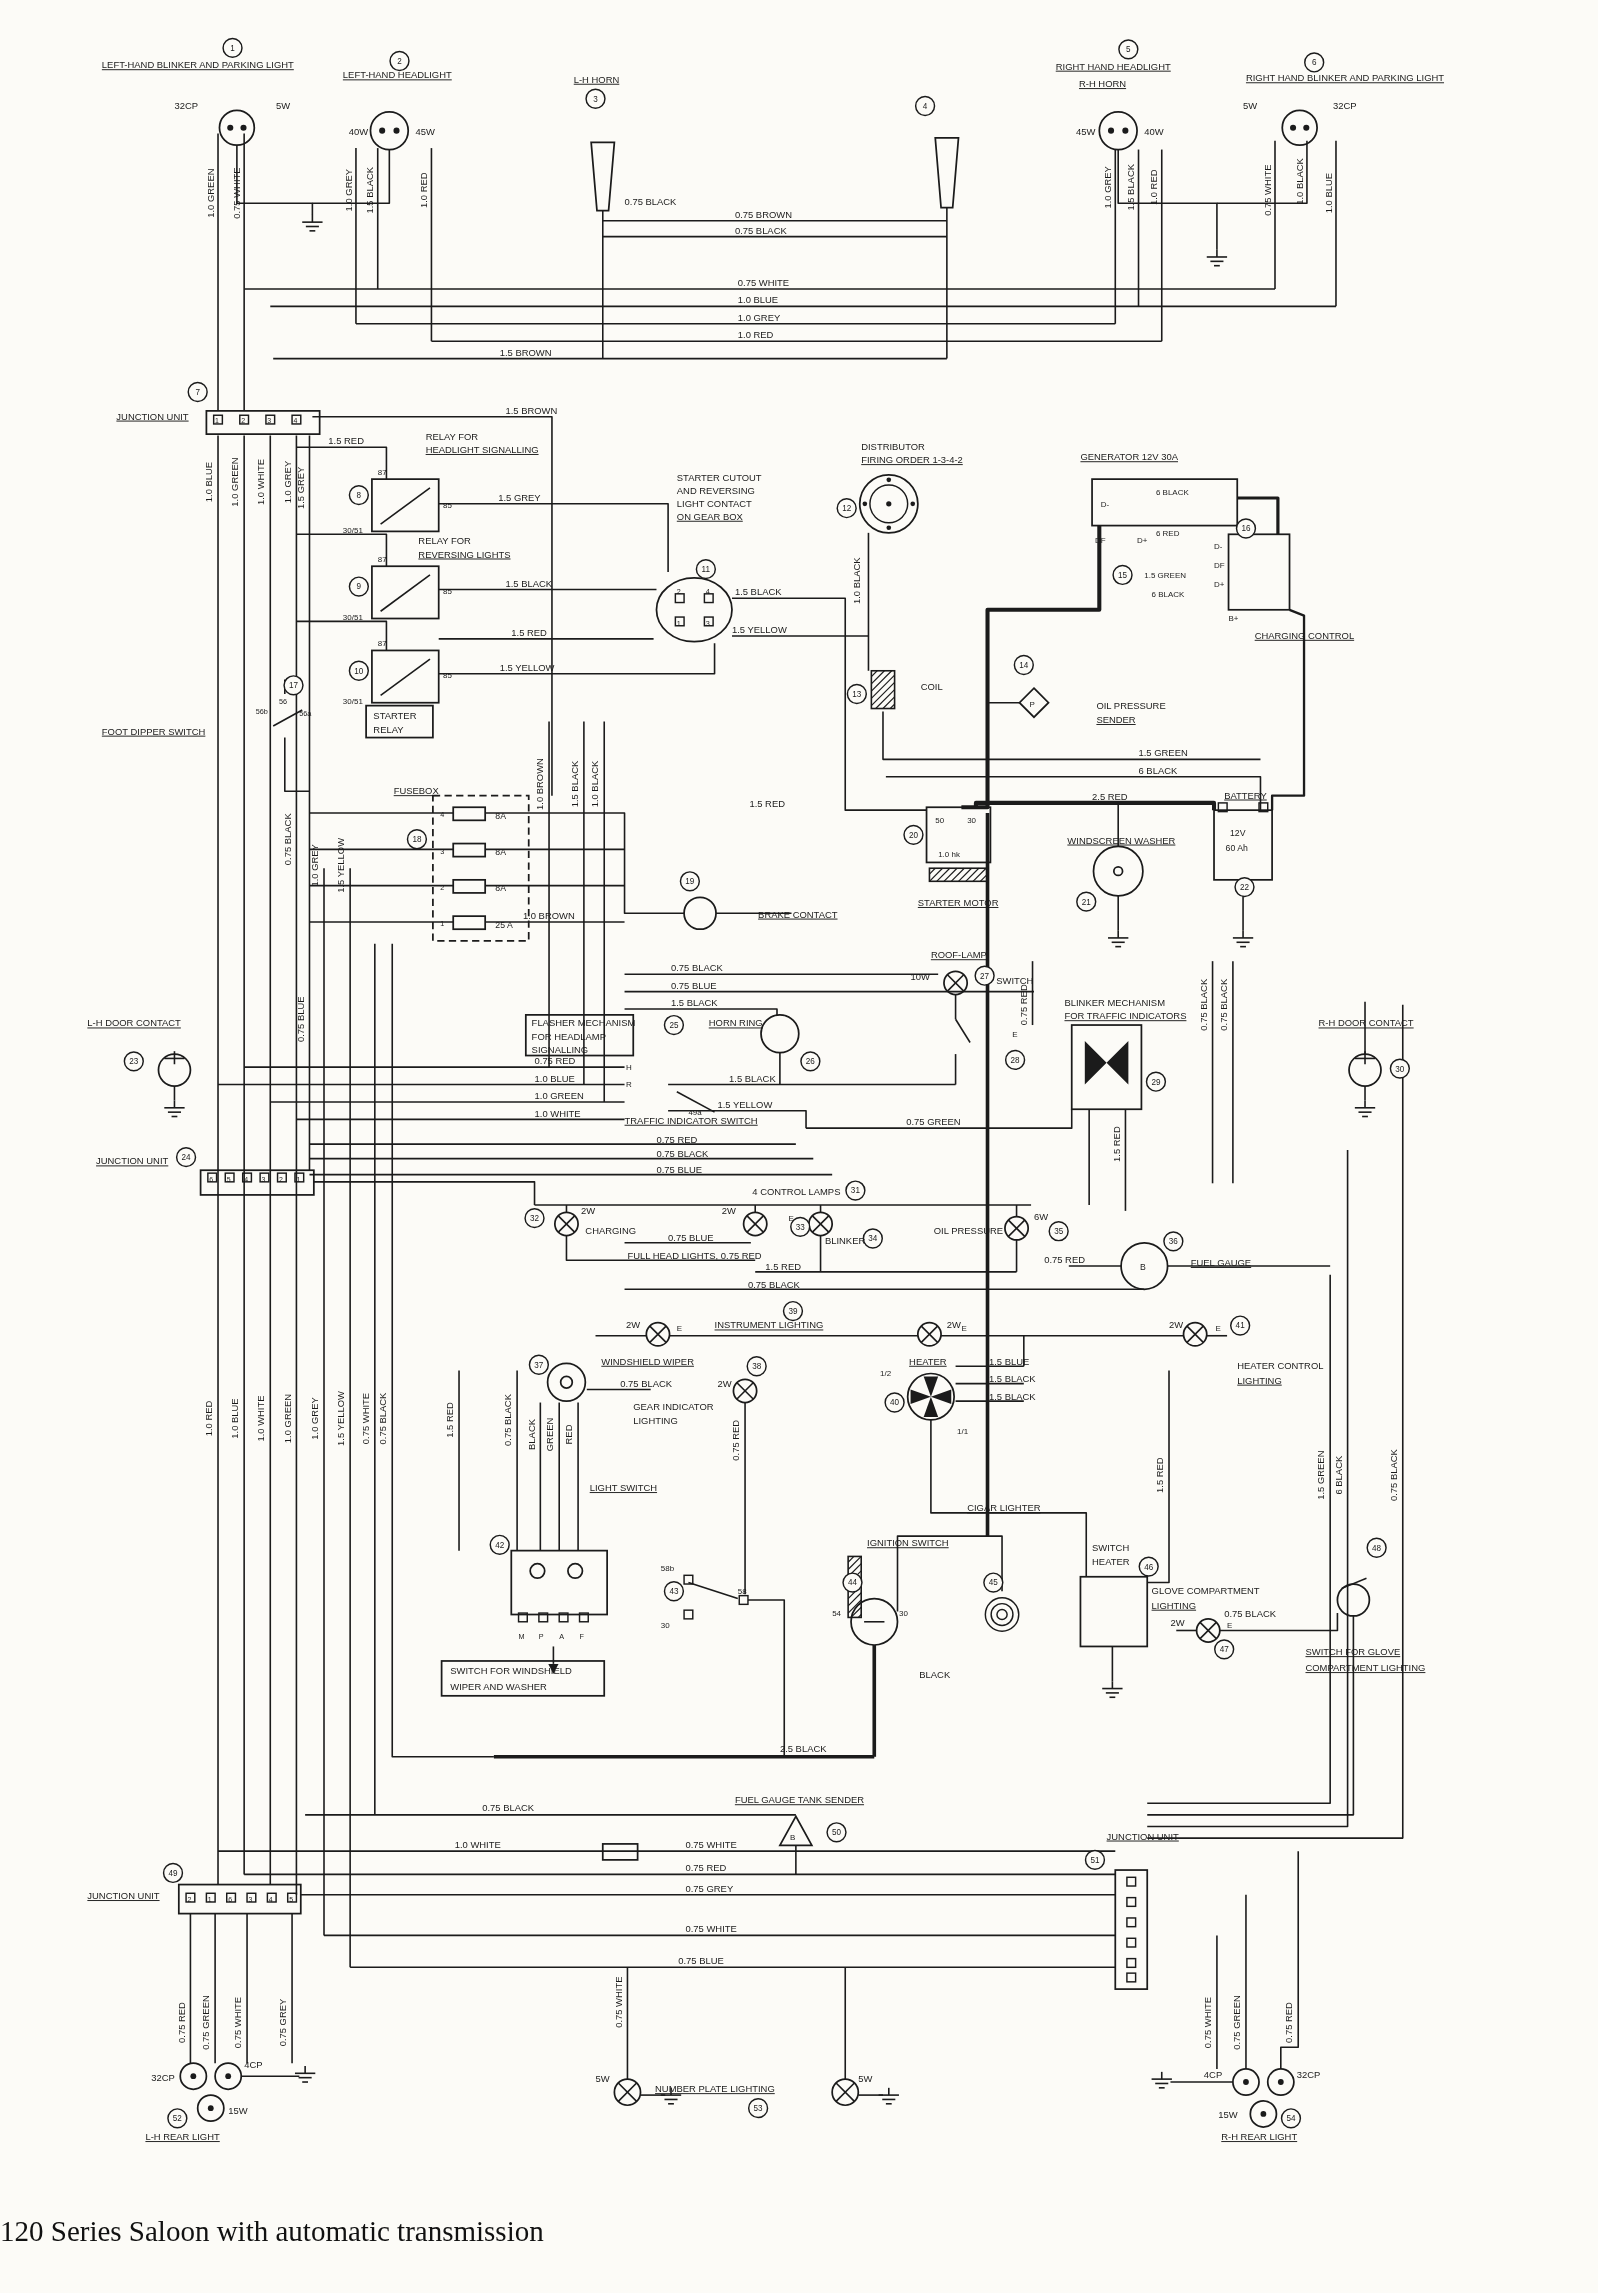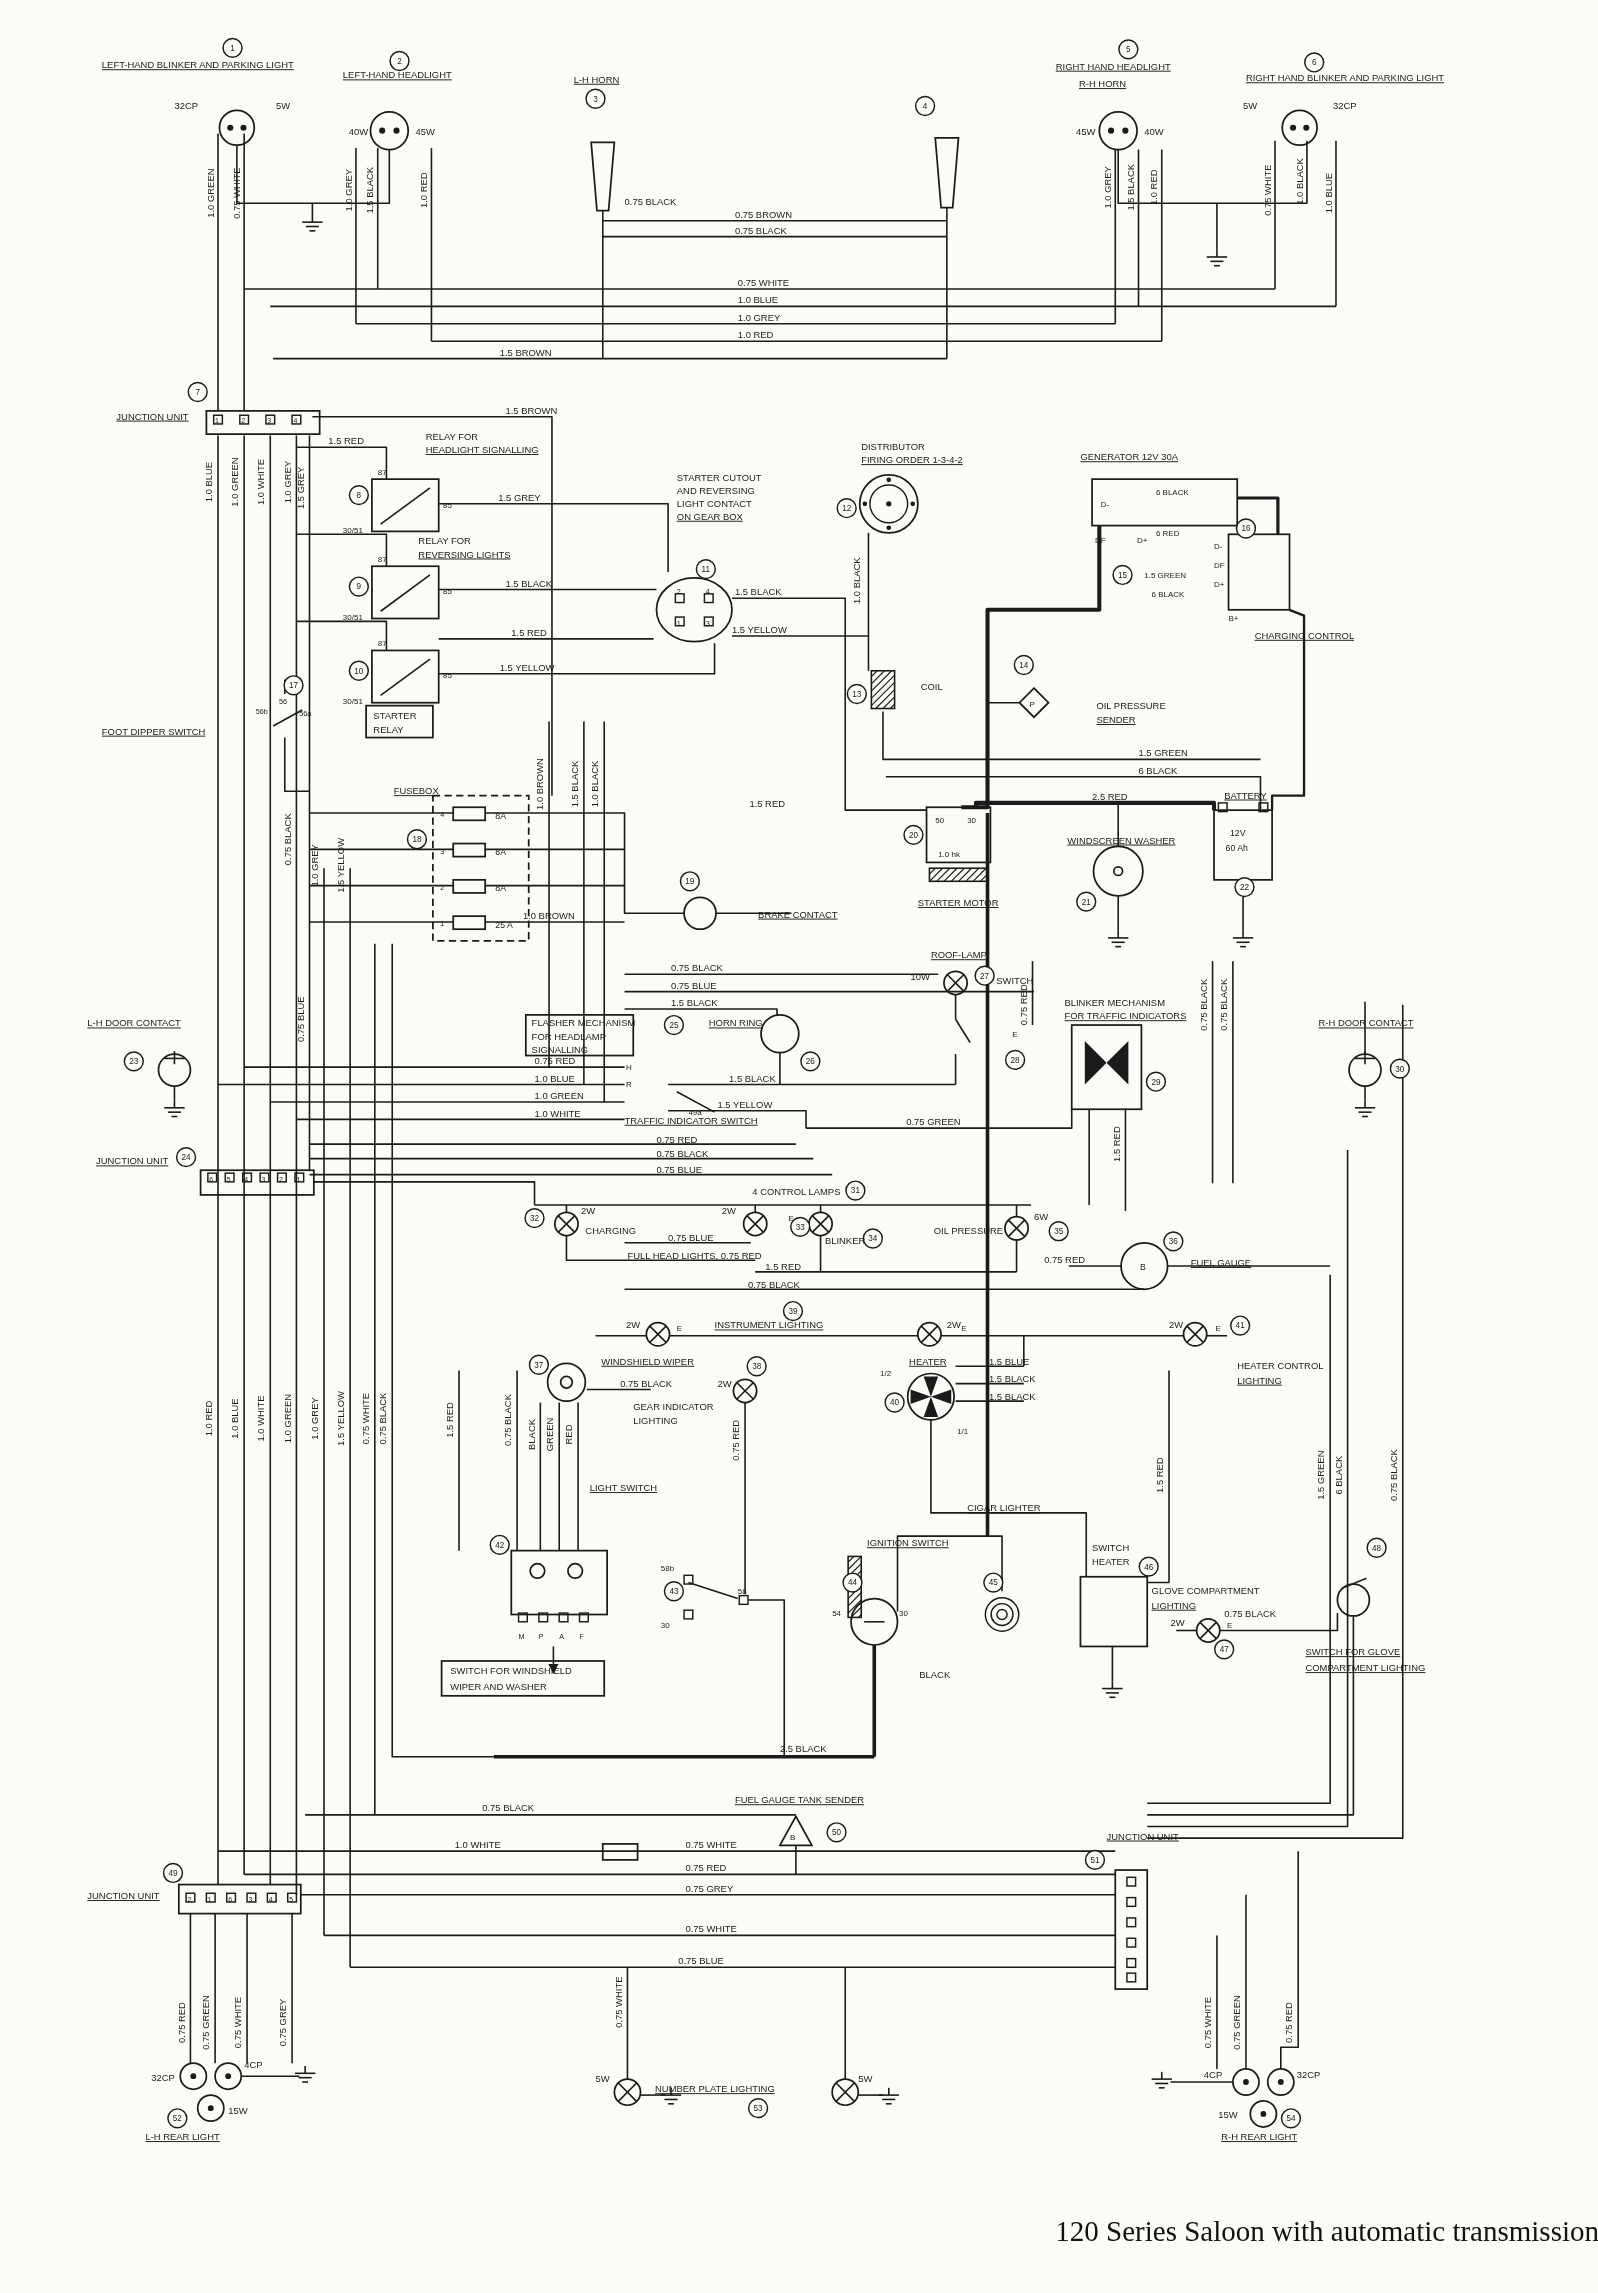--- a/index.html
+++ b/index.html
@@ -1,20 +1,20 @@
 <!DOCTYPE html>
 <html style="font-size:15px"><head>
 <meta charset="utf-8">
 <style>
   html,body{margin:0;padding:0;}
   body{width:1599px;height:2294px;background:#fcfbf7;position:relative;font-family:"Liberation Sans",sans-serif;overflow:hidden;}
   #stage{position:absolute;left:0;top:0;width:1599px;height:2294px;}
   #diagram{display:block;}
   #diagram text{font-family:"Liberation Sans",sans-serif;fill:#1b1b1b;}
-  .caption{position:absolute;left:0;top:2215px;width:100%;text-align:right;
+  .caption{position:absolute;left:0;top:2215px;width:100%;text-align:left;
            font-family:"Liberation Serif","DejaVu Serif",serif;font-size:29px;color:#111;}
 </style>
 </head>
 <body>
 
 <div id="stage">
   <svg id="diagram" width="1599" height="2294" viewBox="0 0 1101 1580" xmlns="http://www.w3.org/2000/svg" preserveAspectRatio="xMidYMin meet">
       <polyline points="150,92 150,283" fill="none" stroke="#1b1b1b" stroke-width="1.1" stroke-linejoin="round"></polyline>
       <polyline points="168,92 168,283" fill="none" stroke="#1b1b1b" stroke-width="1.1" stroke-linejoin="round"></polyline>
       <polyline points="245,102 245,223" fill="none" stroke="#1b1b1b" stroke-width="1.1" stroke-linejoin="round"></polyline>

